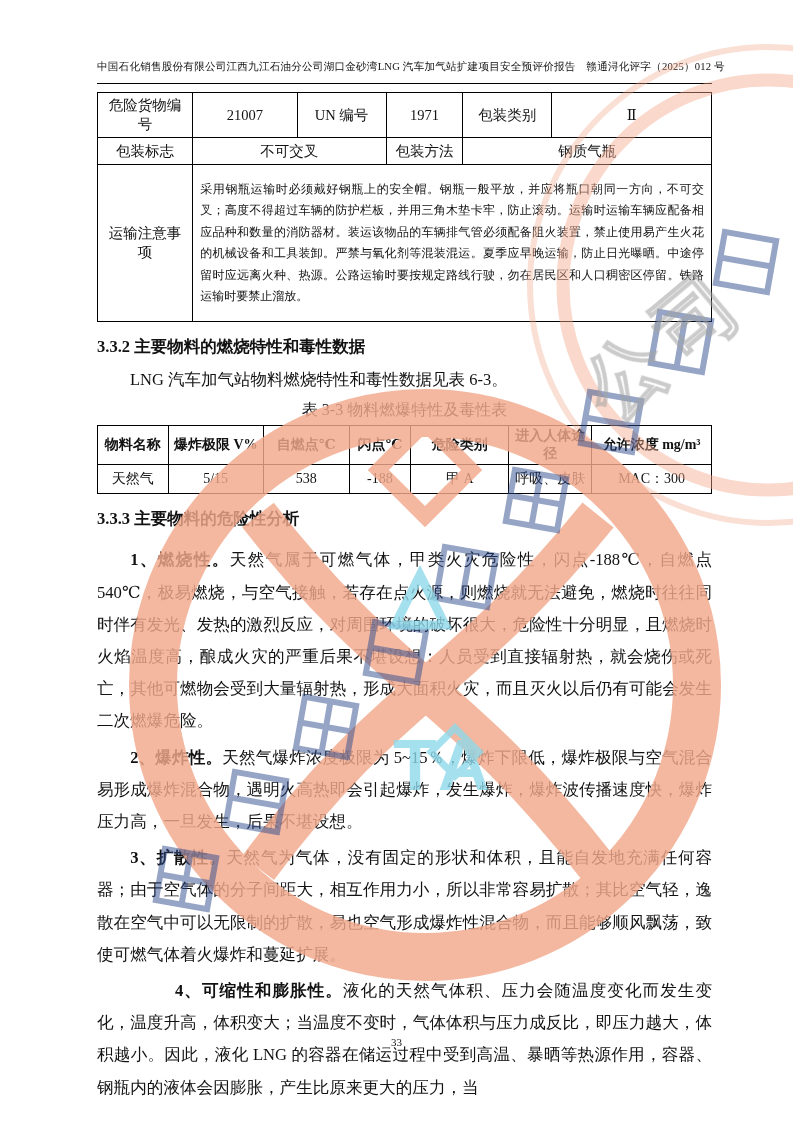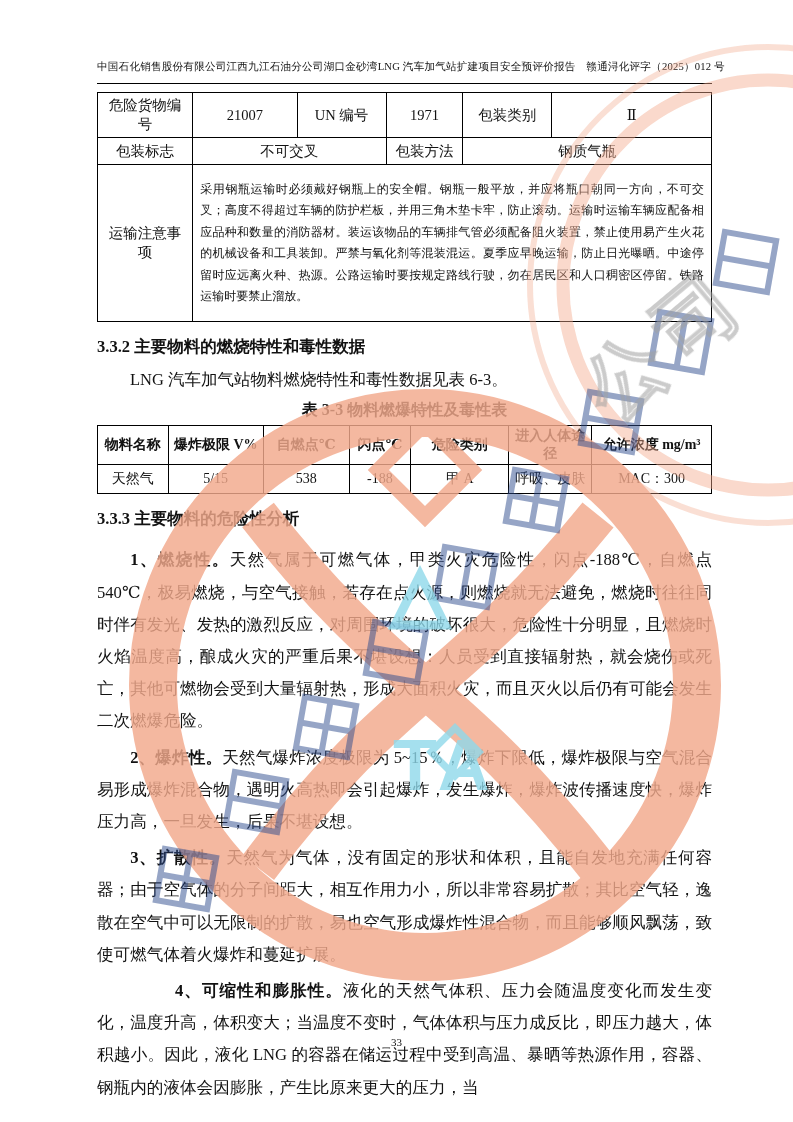--- a/index.html
+++ b/index.html
@@ -16,21 +16,21 @@
   .t-transport{margin-top:8px;font-size:14.5px;border-radius:18px;}
   .t-transport td{border:1px solid #000;text-align:center;vertical-align:middle;padding:2px 4px;}
   .t-transport .r1 td{height:40px;}
   .t-transport .r2 td{height:22px;}
   .t-transport .notes-cell{
     text-align:left;font-size:12px;line-height:21.4px;padding:14px 7px;height:126px;
     text-align:justify;
   }
   .sec-heading{font-weight:bold;font-size:16.5px;margin:14px 0 0 0;}
   .intro{font-size:16.5px;text-indent:2em;margin:11px 0 0 0;}
-  .tbl-caption{text-align:center;font-weight:bold;font-size:16px;margin:9px 0 4px 0;}
+  .tbl-caption{text-align:center;font-weight:normal;font-size:16px;margin:9px 0 4px 0;}
   .t-props{font-size:14px;}
   .t-props th,.t-props td{border:1px solid #000;text-align:center;vertical-align:middle;padding:1px 2px;height:26px;}
   .t-props th{font-weight:bold;}
   .body-text{margin-top:14px;}
   .body-text p{font-size:16.6px;line-height:32.2px;text-align:justify;text-indent:2em;margin:4px 0 0 0;}
   .body-text p.deep-indent{text-indent:4.7em;}
   .body-text .lead{font-weight:bold;}
   .page-num{
     position:absolute;left:0;right:0;top:1036px;text-align:center;
     font-weight:normal;font-size:11px;z-index:1;

